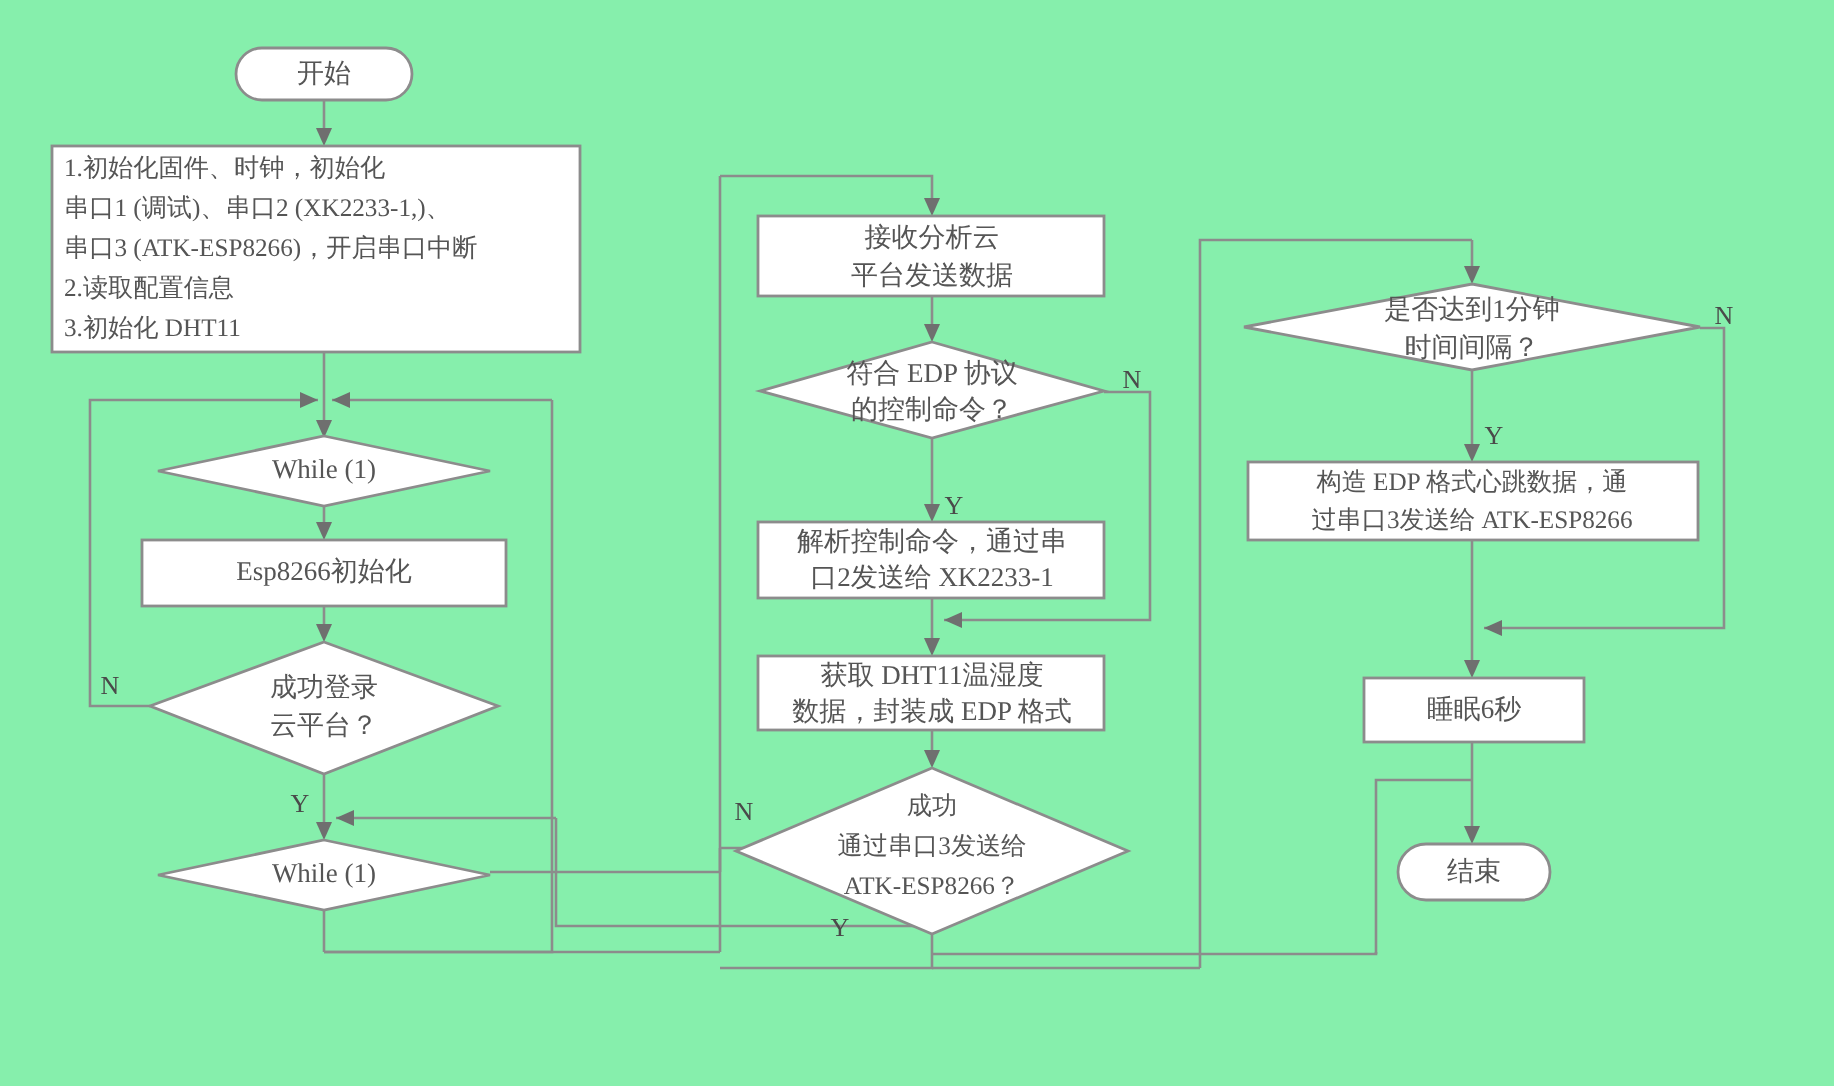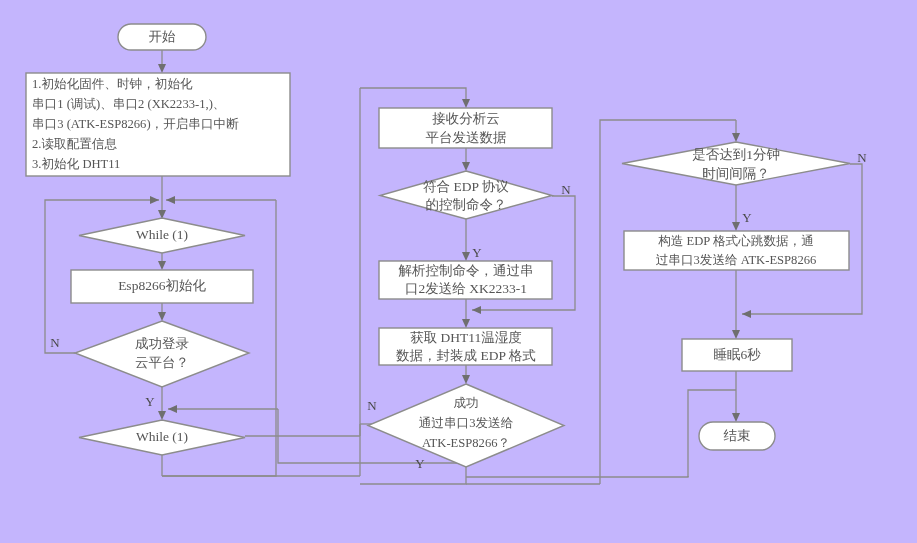--- a/index.html
+++ b/index.html
@@ -1,17 +1,17 @@
 <!DOCTYPE html>
 <html><head>
 <meta charset="utf-8">
 <style>
   html,body{margin:0;padding:0;background:#ffffff;}
   body{width:917px;height:543px;font-family:"Liberation Serif","DejaVu Serif",serif;}
-  #flow-wrap{position:relative;width:917px;height:543px;overflow:hidden;background:#c4b5fd;}
+  #flow-wrap{position:relative;width:917px;height:543px;overflow:hidden;background:#86efac;}
   svg#flow{display:block;width:917px;height:543px;}
   .shape{fill:#ffffff;stroke:#8c8c8c;stroke-width:1.4;}
   .conn{fill:none;stroke:#8c8c8c;stroke-width:1.3;}
   .nodetext{font-family:"Liberation Serif","DejaVu Serif",serif;fill:#555555;
             font-size:13.5px;text-anchor:middle;dominant-baseline:middle;}
   .nodetext.sm{font-size:12.6px;}
   .nodetext.lft{text-anchor:start;}
   .edgelabel{font-family:"Liberation Serif","DejaVu Serif",serif;fill:#4a4a4a;
              font-size:13px;text-anchor:middle;}
   .arrowhead{fill:#6f6f6f;stroke:none;}

